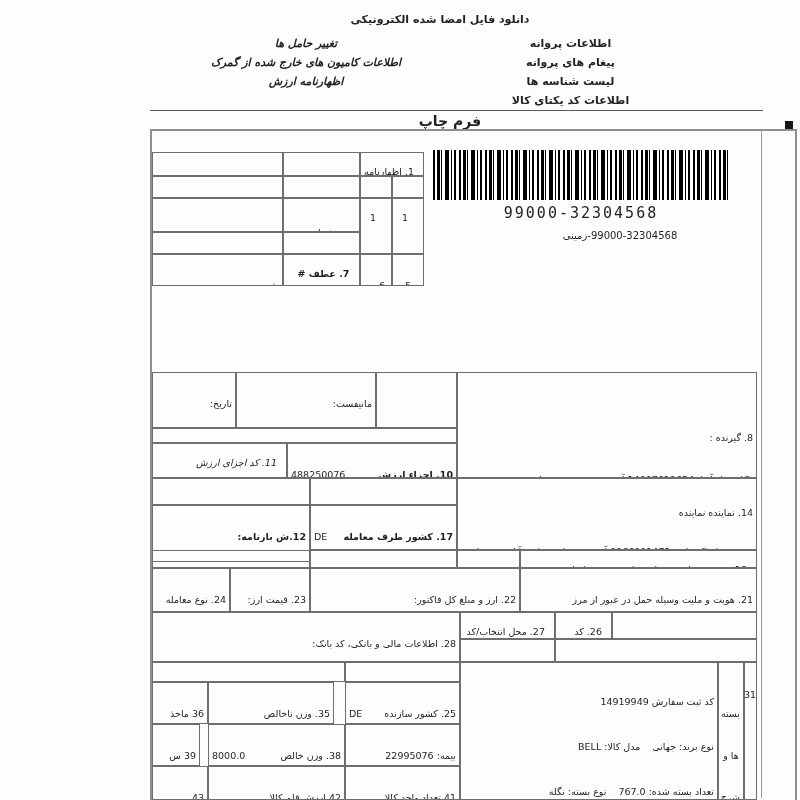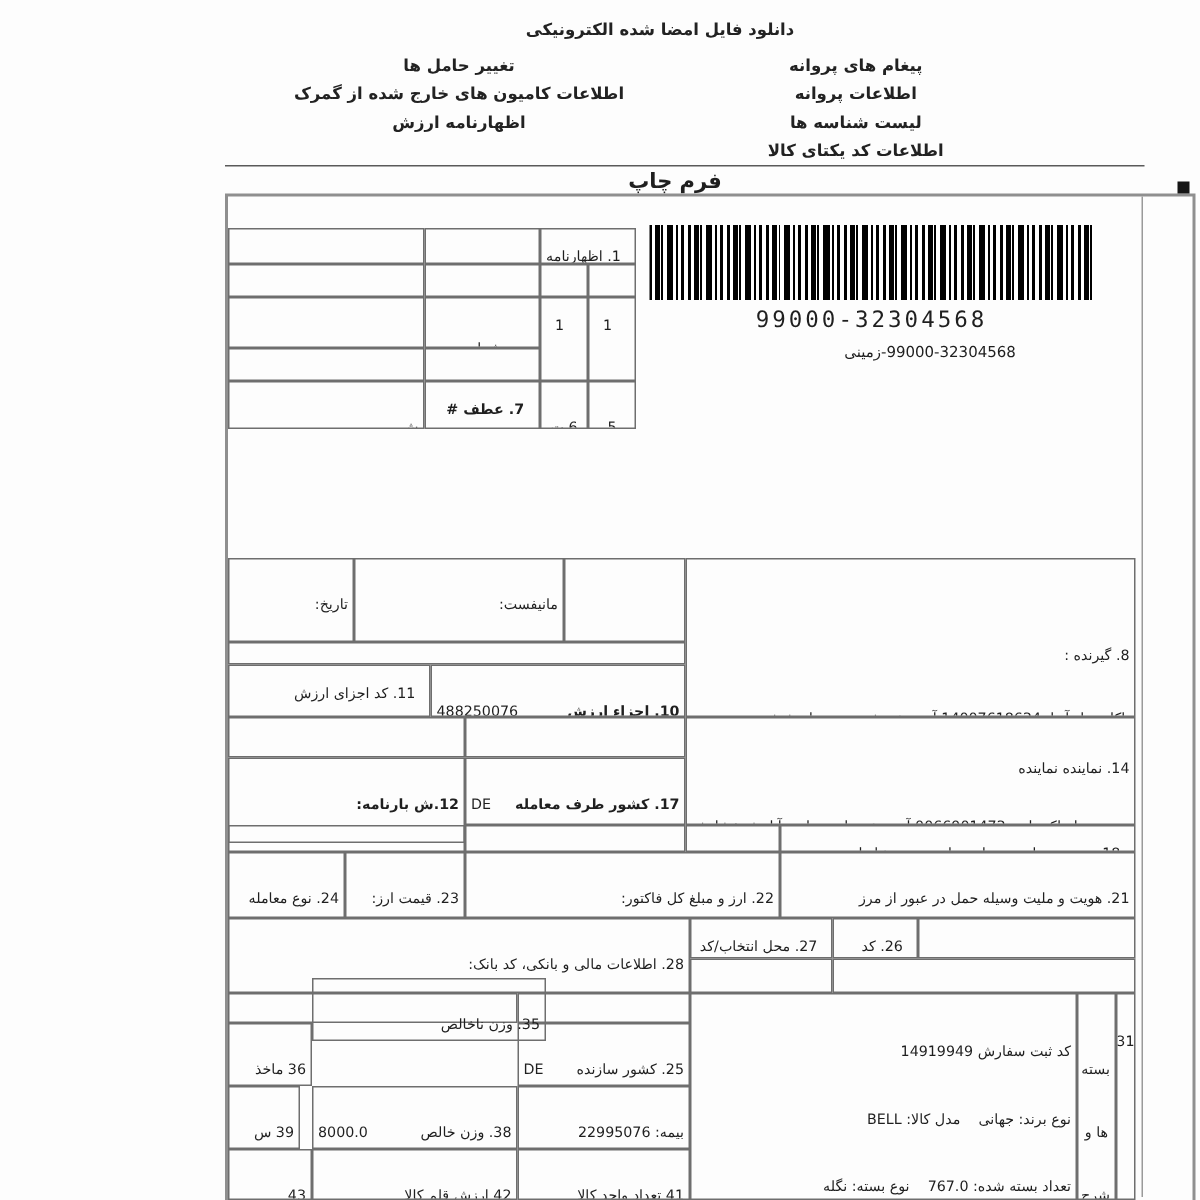--- a/index.html
+++ b/index.html
@@ -22,27 +22,27 @@
     #000 8px 9px,#fff 9px 12px,#000 12px 16px,#fff 16px 18px,#000 18px 19px,#fff 19px 21px,
     #000 21px 23px,#fff 23px 26px);}
   .sq{position:absolute;background:#151515;}
 </style>
 </head>
 <body>
 
 <div class="abs toplink" style="left:280px;top:10px;width:320px;text-align:center;">دانلود فایل امضا شده الکترونیکی</div>
 
 <div class="abs" style="left:468px;top:34px;width:205px;text-align:center;">
+  <div class="toplink">اطلاعات پروانه</div>
   <div class="toplink">پیغام های پروانه</div>
-  <div class="toplink">اطلاعات پروانه</div>
   <div class="toplink">لیست شناسه ها</div>
   <div class="toplink">اطلاعات کد یکتای کالا</div>
 </div>
 
-<div class="abs" style="left:150px;top:34px;width:312px;text-align:center;">
+<div class="abs" style="left:150px;top:34px;width:312px;text-align:center;font-style:italic;">
   <div class="toplink">تغییر حامل ها</div>
   <div class="toplink">اطلاعات کامیون های خارج شده از گمرک</div>
   <div class="toplink">اظهارنامه ارزش</div>
 </div>
 
 <div class="hr" style="left:150px;top:110px;width:613px;"></div>
 <div class="abs b" style="left:350px;top:113px;width:200px;text-align:center;font-size:14px;">فرم چاپ</div>
 
 <div class="frame" style="left:150px;top:129px;width:643px;height:671px;"></div>
 <div class="sq" style="left:785px;top:121px;width:8px;height:8px;"></div>
@@ -124,21 +124,21 @@
   
 </div>
 
 <div class="c" style="left:152px;top:428px;width:305px;height:15px;line-height:12px;">
   <span>9. مسئول تسویه مالی (صاحب کالا)</span>
 </div>
 
 <div class="c" style="left:287px;top:443px;width:170px;height:35px;">
   <div class="row"><span class="b">10. اجزاء ارزش</span><span class="ltr">488250076</span></div>
 </div>
-<div class="c" style="left:152px;top:443px;width:135px;height:35px;">
+<div class="c" style="left:152px;top:443px;width:135px;height:35px;font-style:italic;">
   <span>11. کد اجزای ارزش</span>
 </div>
 
 <div class="c" style="left:310px;top:478px;width:147px;height:27px;">
   <div class="row"><span class="b">15. کشور مبدا</span><span>DE</span></div>
 </div>
 <div class="c" style="left:152px;top:478px;width:158px;height:27px;">
   <div class="row"><span class="b">16. کشور صادرکننده</span><span>DE</span></div>
 </div>
 
@@ -235,21 +235,21 @@
 <div class="c" style="left:345px;top:662px;width:115px;height:20px;">
   
 </div>
 <div class="c" style="left:152px;top:662px;width:193px;height:20px;">
   
 </div>
 
 <div class="c" style="left:345px;top:682px;width:115px;height:42px;">
   <div class="row"><span>25. کشور سازنده</span><span>DE</span></div>
 </div>
-<div class="c" style="left:208px;top:652px;width:156px;height:42px;">
+<div class="c" style="left:208px;top:682px;width:126px;height:42px;">
   <div>35. وزن ناخالص</div>
   
 </div>
 <div class="c" style="left:152px;top:682px;width:56px;height:42px;">
   <div>36 ماخذ</div>
   
 </div>
 
 <div class="c" style="left:345px;top:724px;width:115px;height:42px;">
   <div>بیمه: 22995076</div>

